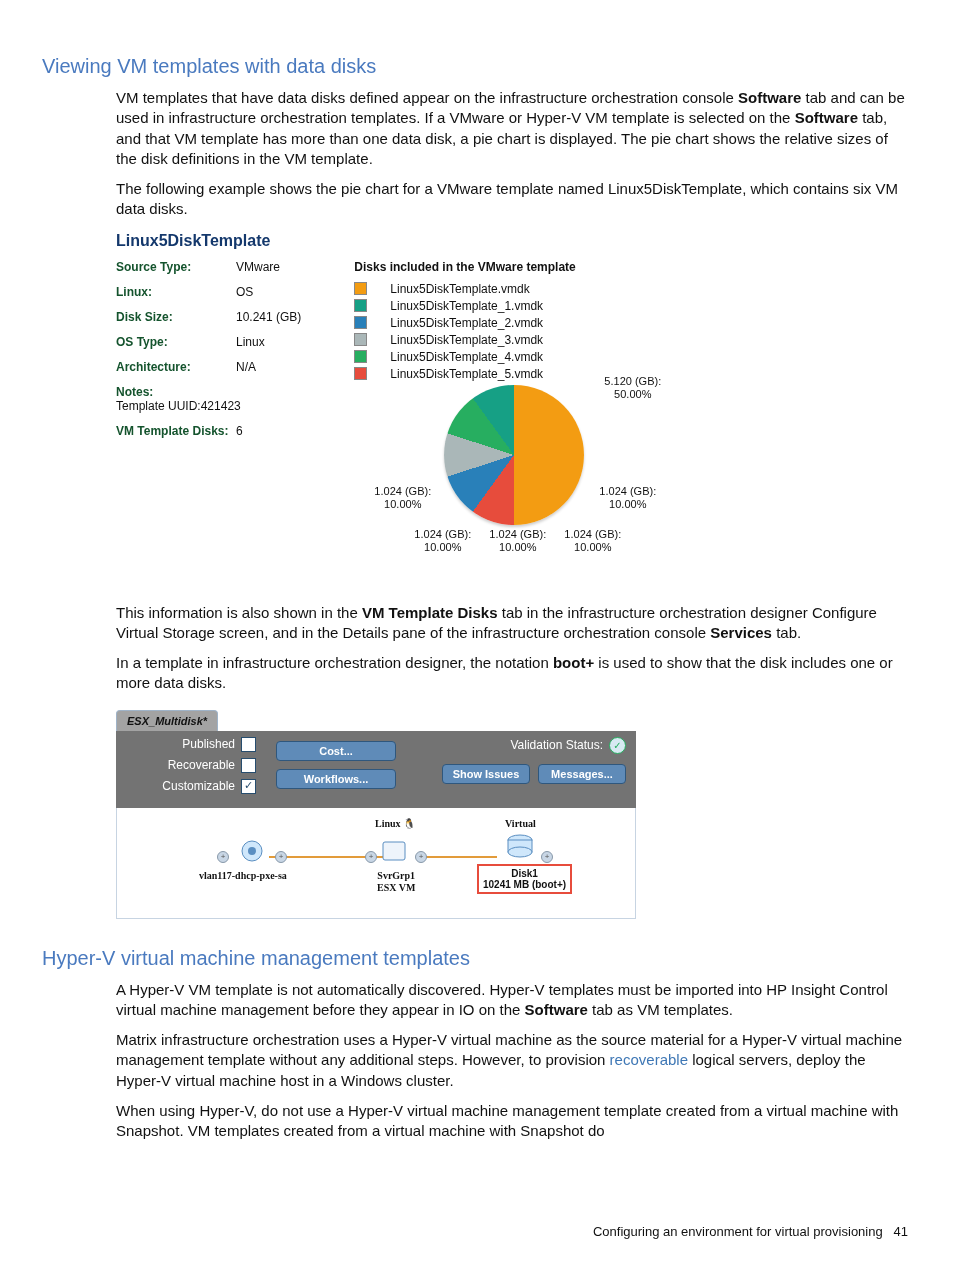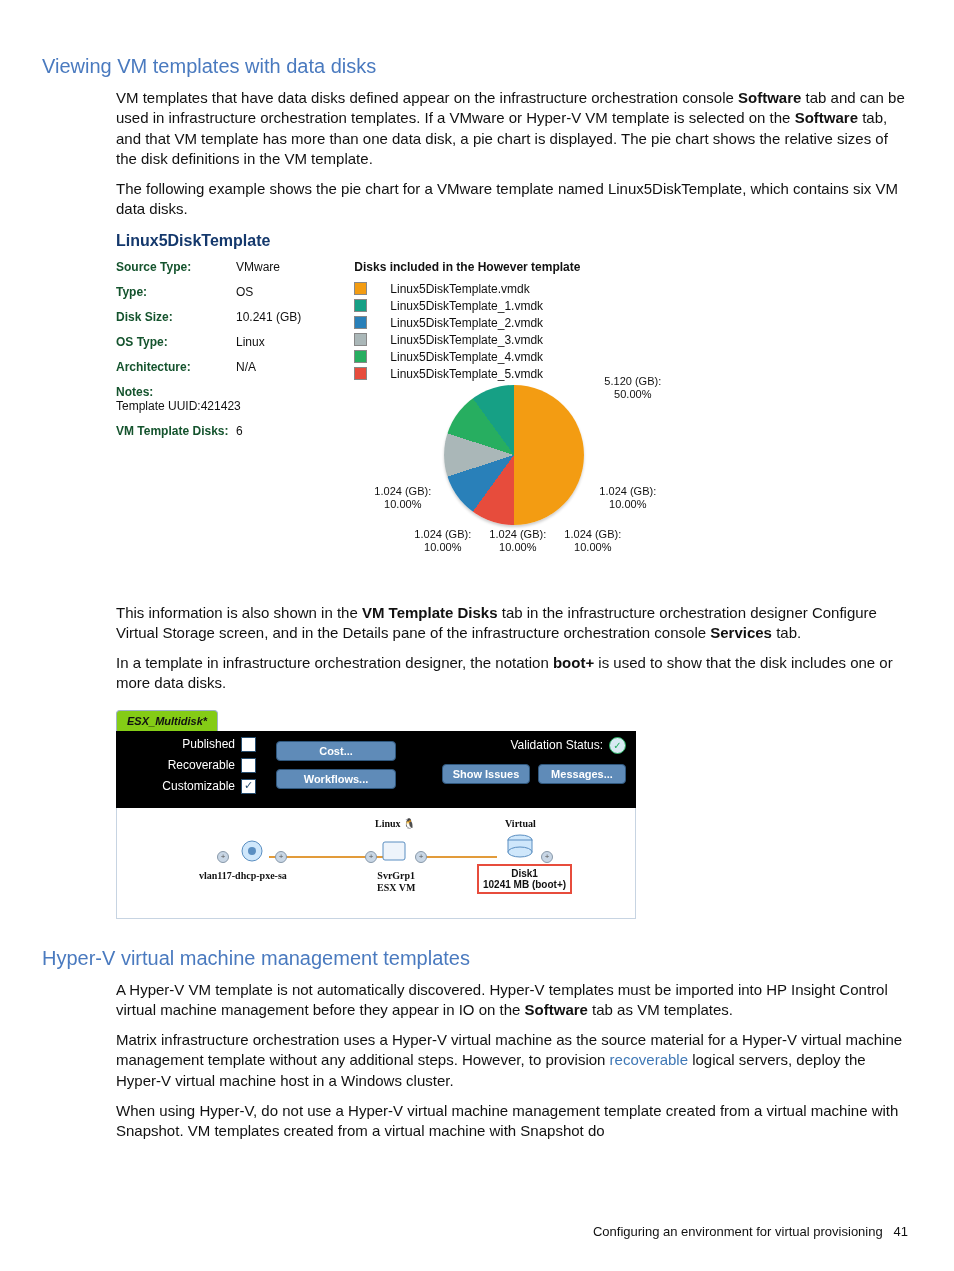--- a/index.html
+++ b/index.html
@@ -80,24 +80,24 @@
     font-size: 11px;
   }
   .tab {
     display:inline-block;
     border:1px solid #9fb3c8;
     border-bottom:none;
     border-radius:4px 4px 0 0;
     padding:4px 10px;
     font-weight:bold;
     font-style: italic;
-    background:#84cc16;
+    background:#a3a3a3;
   }
   .bluebar {
-    background:#000000; color:#fff;
+    background:#737373; color:#fff;
     display:flex; align-items:flex-start;
     padding:6px 10px 8px 10px;
     gap:20px;
   }
   .bluebar .col1 { flex:0 0 130px; text-align:right; font-size:12px; }
   .bluebar .col1 div { margin-bottom:6px; display:flex; justify-content:flex-end; align-items:center; gap:6px; }
   .mini-cb { width:13px; height:13px; background:#fff; border:1px solid #274d6e; display:inline-block; text-align:center; font-size:11px; line-height:11px; color:#274d6e; }
   .pillbtn {
     background:#5f8bb8; border:1px solid #2f577d;
     color:#fff; font-size:11px; font-weight:bold;
@@ -135,29 +135,29 @@
     <p>
       <span>VM templates that have data disks defined appear on the infrastructure orchestration console </span><b>Software</b><span> tab and can be used in infrastructure orchestration templates. If a VMware or Hyper-V VM template is selected on the </span><b>Software</b><span> tab, and that VM template has more than one data disk, a pie chart is displayed. The pie chart shows the relative sizes of the disk definitions in the VM template.</span>
     </p>
     <p>The following example shows the pie chart for a VMware template named Linux5DiskTemplate, which contains six VM data disks.</p>
   </div>
 
   <div class="fig1">
     <div class="fig1-title">Linux5DiskTemplate</div>
     <div class="fig1-kv">
       <div class="row"><span class="k">Source Type:</span><span class="v">VMware</span></div>
-      <div class="row"><span class="k">Type:</span><span class="v">OS</span></div>
+      <div class="row"><span class="k">Linux:</span><span class="v">OS</span></div>
       <div class="row"><span class="k">Disk Size:</span><span class="v">10.241 (GB)</span></div>
       <div class="row"><span class="k">OS Type:</span><span class="v">Linux</span></div>
       <div class="row"><span class="k">Architecture:</span><span class="v">N/A</span></div>
       <div class="row"><span class="k">Notes:</span><span class="v">Template UUID:421423</span></div>
       <div class="row"><span class="k">VM Template Disks:</span><span class="v">6</span></div>
     </div>
     <div class="fig1-right">
-      <div class="subtitle">Disks included in the However template</div>
+      <div class="subtitle">Disks included in the VMware template</div>
       <div class="legend-row">
           <span class="swatch" style="background:#f39c12"></span>
           <span>Linux5DiskTemplate.vmdk</span>
         </div>
       <div class="legend-row">
           <span class="swatch" style="background:#16a085"></span>
           <span>Linux5DiskTemplate_1.vmdk</span>
         </div>
       <div class="legend-row">
           <span class="swatch" style="background:#2980b9"></span>

